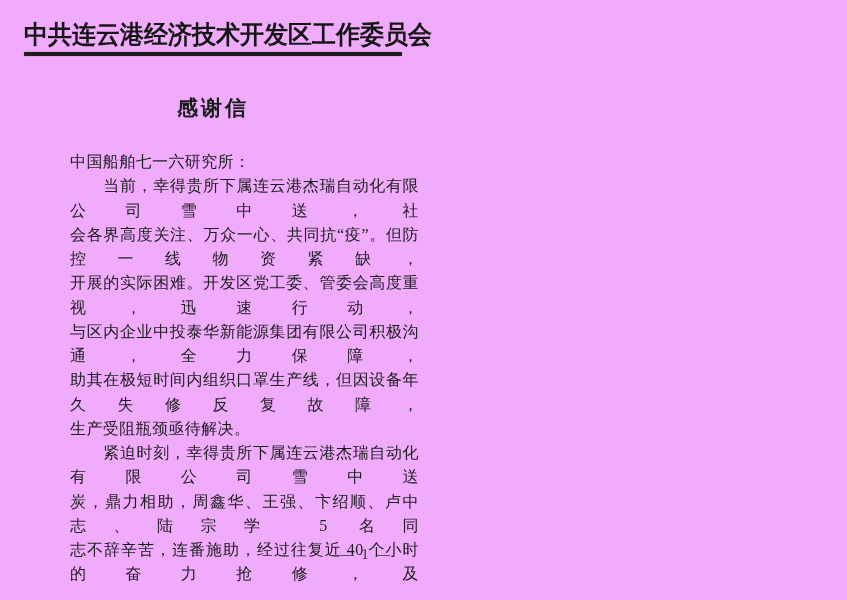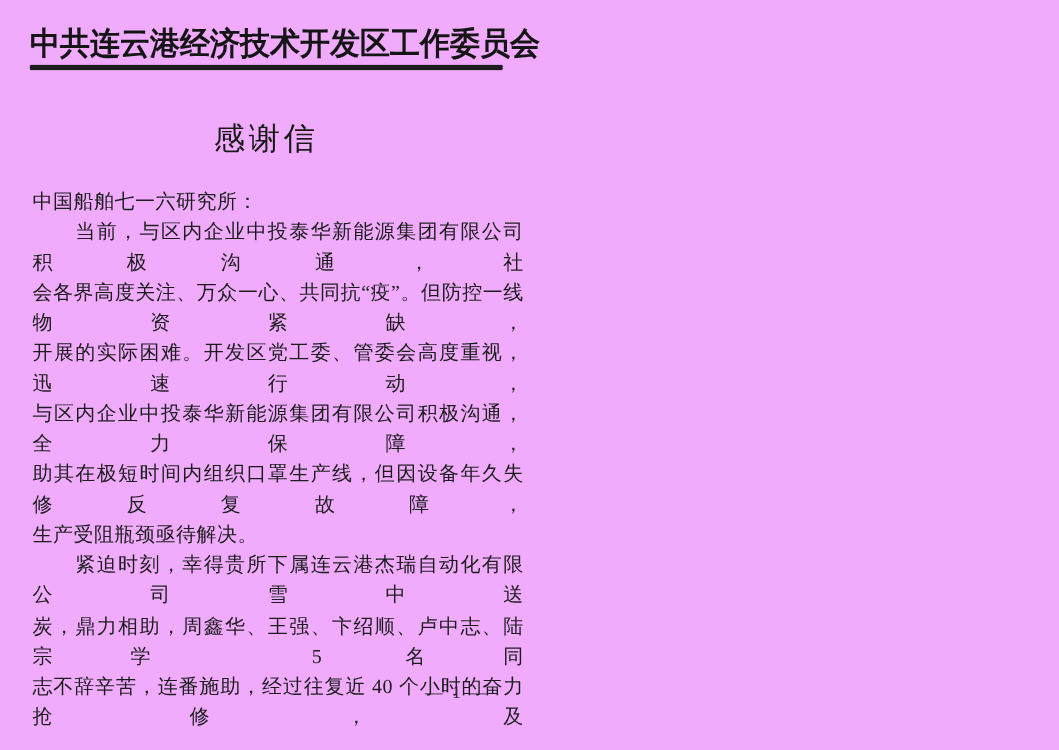--- a/index.html
+++ b/index.html
@@ -24,47 +24,47 @@
     letter-spacing:0;white-space:nowrap;
     transform:scaleY(1.05);
   }
   .masthead-rule{
     position:absolute;left:24px;top:52px;width:378px;height:4px;
     background:#1d1d1d;border-radius:1px;
     box-shadow:0 0 1px rgba(0,0,0,.6);
   }
   .letter-title{
     position:absolute;left:24px;top:94px;width:378px;margin:0;
-    font-size:25px;font-weight:normal;text-align:center;letter-spacing:3px;
+    font-size:21px;font-weight:bold;text-align:center;letter-spacing:3px;
     color:#191919;
   }
 
   
   .body{position:absolute;}
   .body1{left:26px;top:150px;width:393px;font-size:16px;}
-  .body1 .bline{line-height:24.25px;}
+  .body1 .bline{line-height:24.25px;margin-left:44px;}
   .bline{white-space:normal;text-align:left;letter-spacing:.4px;}
   .bline.jfull{text-align:justify;text-align-last:justify;text-justify:inter-character;}
 
   
   .pagenum{position:absolute;font-size:14px;letter-spacing:2px;color:#2a2a2a;white-space:nowrap;}
   .pn1{left:340px;top:547px;}
 </style>
 </head>
 <body>
 
 <div class="scan">
 
   <section class="page page1">
     <h1 class="masthead">中共连云港经济技术开发区工作委员会</h1>
     <div class="masthead-rule"></div>
     <h2 class="letter-title">感谢信</h2>
     <div class="body body1">
         <div class="bline">中国船舶七一六研究所：</div>
-        <div class="bline jfull">　　当前，与区内企业中投泰华新能源集团有限公司积极沟通，社</div>
+        <div class="bline jfull">　　当前，幸得贵所下属连云港杰瑞自动化有限公司雪中送，社</div>
         <div class="bline jfull">会各界高度关注、万众一心、共同抗“疫”。但防控一线物资紧缺，</div>
         <div class="bline jfull">开展的实际困难。开发区党工委、管委会高度重视，迅速行动，</div>
         <div class="bline jfull">与区内企业中投泰华新能源集团有限公司积极沟通，全力保障，</div>
         <div class="bline jfull">助其在极短时间内组织口罩生产线，但因设备年久失修反复故障，</div>
         <div class="bline">生产受阻瓶颈亟待解决。</div>
         <div class="bline jfull">　　紧迫时刻，幸得贵所下属连云港杰瑞自动化有限公司雪中送</div>
         <div class="bline jfull">炭，鼎力相助，周鑫华、王强、卞绍顺、卢中志、陆宗学 5 名同</div>
         <div class="bline jfull">志不辞辛苦，连番施助，经过往复近 40 个小时的奋力抢修，及</div>
       </div>
     <div class="pagenum pn1">— 1 —</div>

